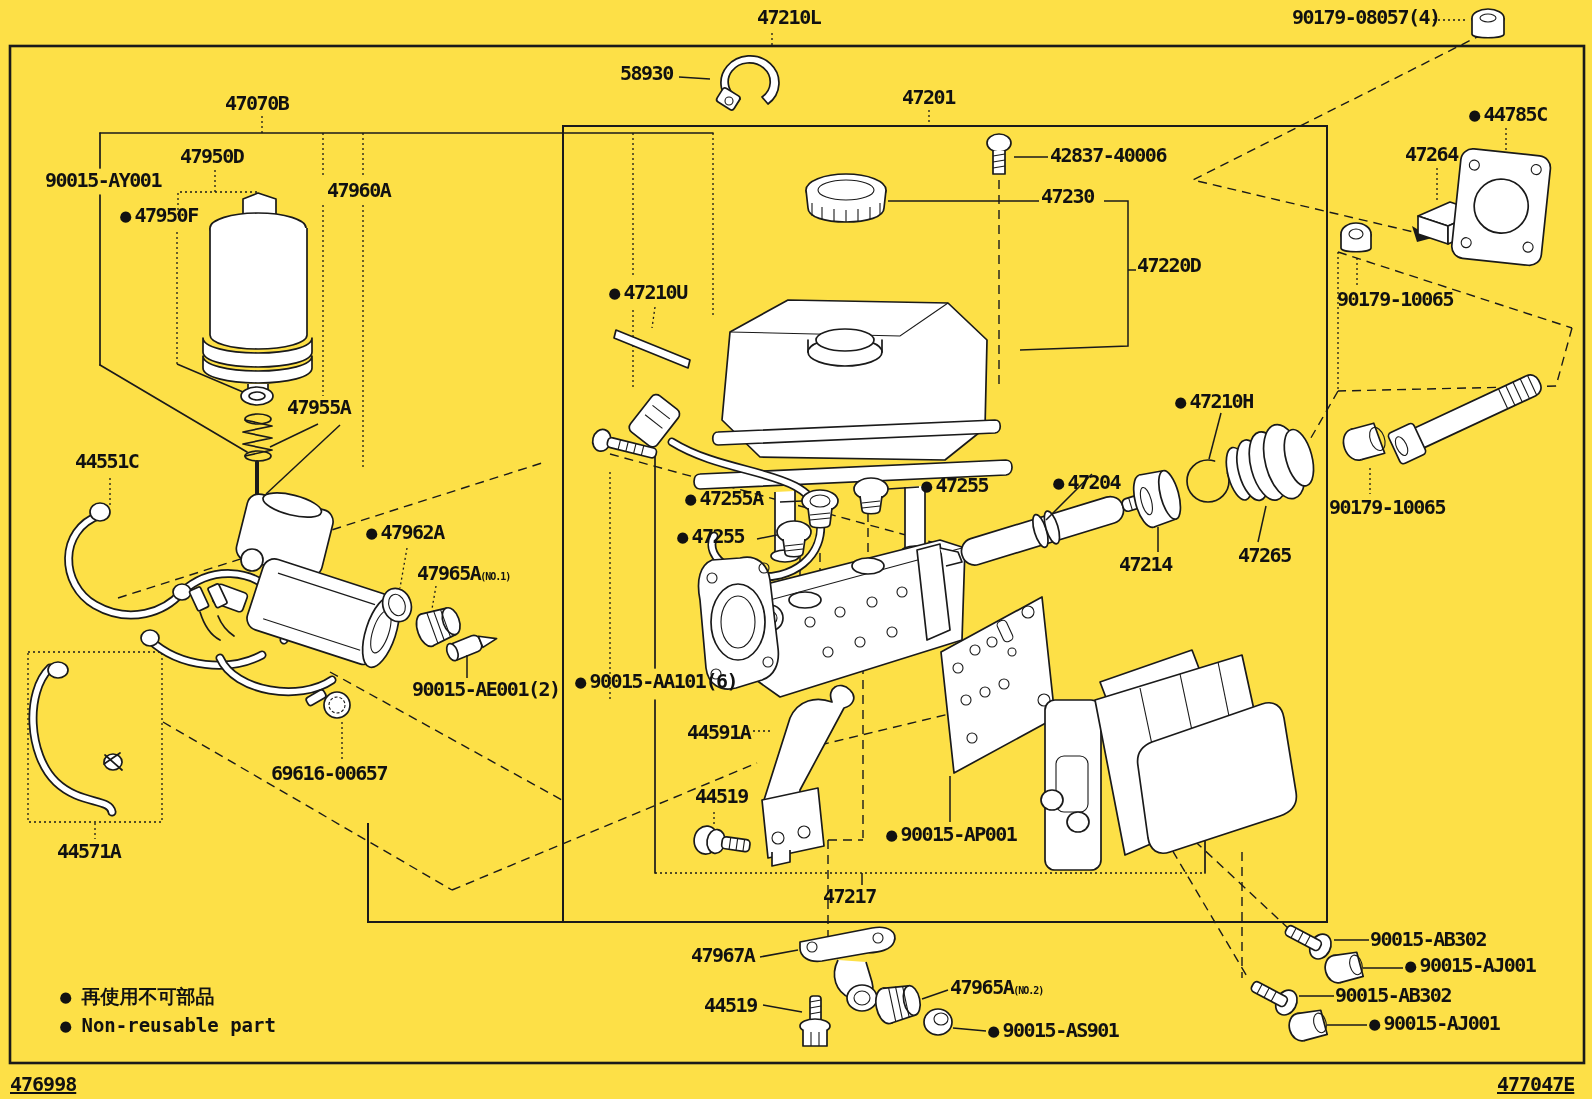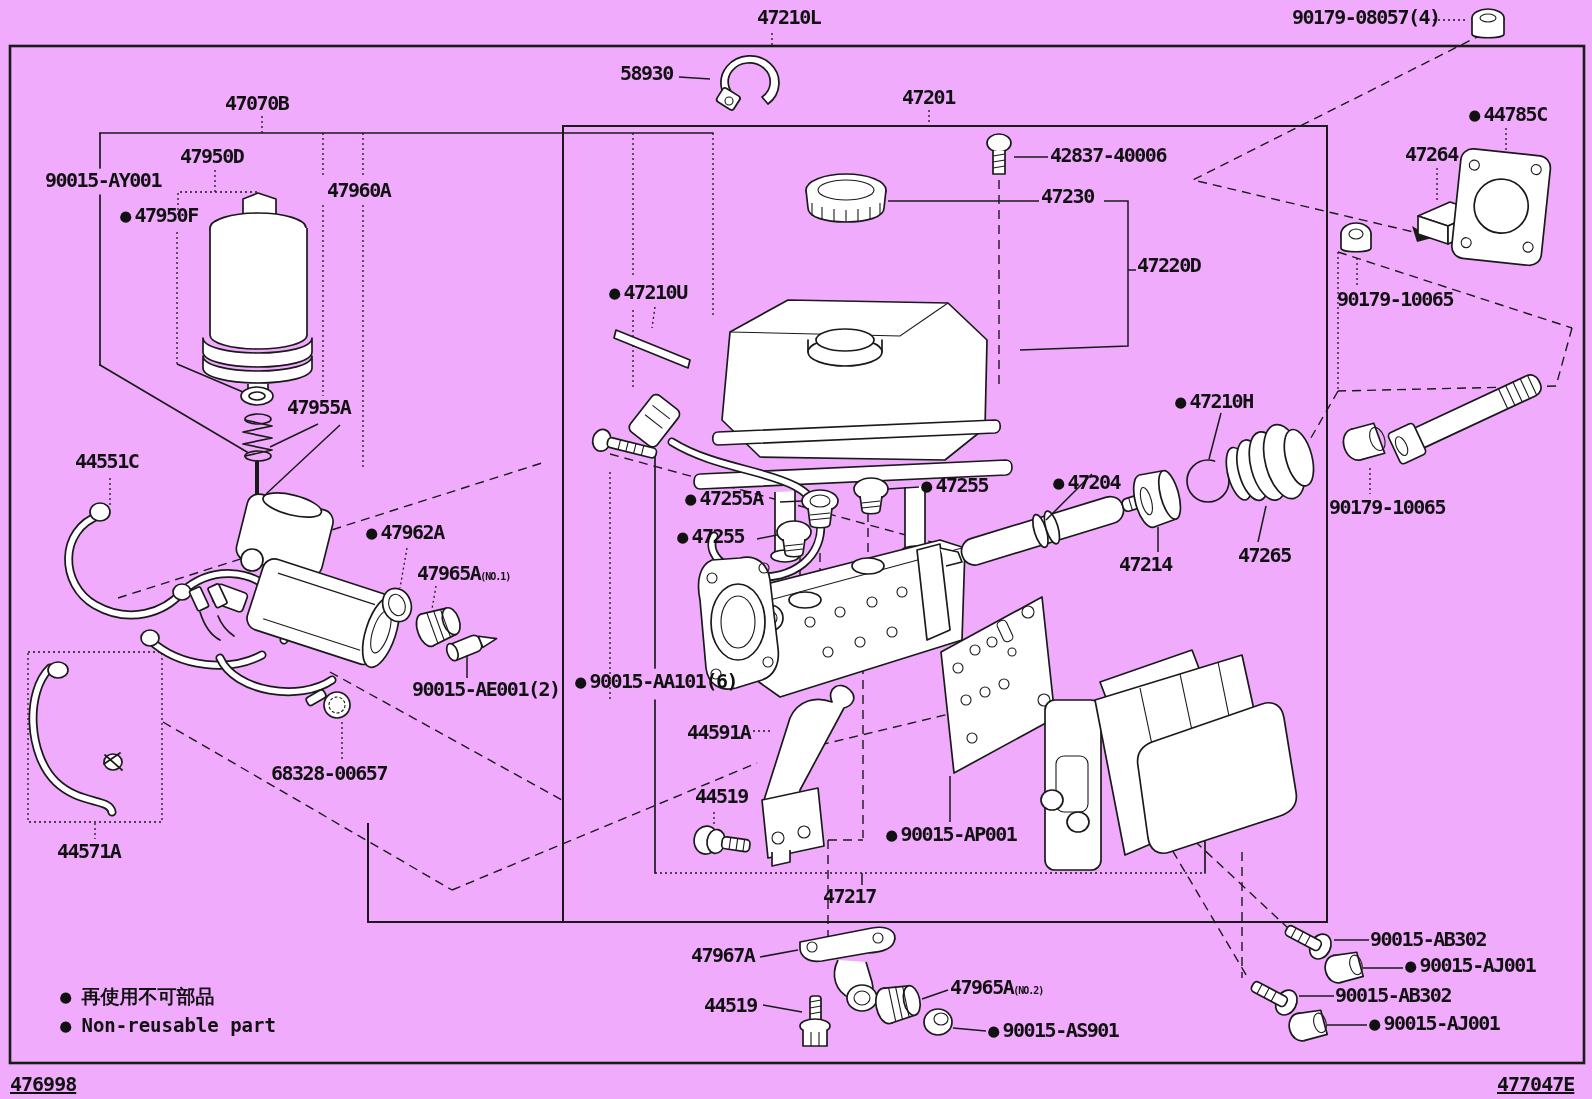--- a/index.html
+++ b/index.html
@@ -1,16 +1,16 @@
 <!DOCTYPE html>
 <html><head>
 <meta charset="utf-8">
 <style>
   html,body{margin:0;padding:0;background:#e8e8e8;}
-  #stage{position:relative;width:1592px;height:1099px;background:#f0abfc;overflow:hidden;
+  #stage{position:relative;width:1592px;height:1099px;background:#fde047;overflow:hidden;
          font-family:"DejaVu Sans Mono","Liberation Mono",monospace;color:#111;}
   svg{position:absolute;left:0;top:0;}
   .lbl{position:absolute;font-size:20px;line-height:20px;font-weight:bold;
        letter-spacing:-1.5px;white-space:nowrap;color:#111;}
   .lbl .note{font-size:10px;letter-spacing:-1px;}
   .b::before{content:"\25CF";margin-right:3px;letter-spacing:0;font-size:19px;}
   .legend-row{position:absolute;font-size:19px;line-height:22px;font-weight:bold;
        letter-spacing:0;white-space:nowrap;}
   .legend-row::before{content:"\25CF";margin-right:10px;font-size:19px;}
   .code{position:absolute;font-size:20px;line-height:20px;font-weight:bold;letter-spacing:-1px;text-decoration:underline;}
@@ -473,21 +473,21 @@
   <div class="lbl" style="left:225px;top:93px">47070B</div>
   <div class="lbl" style="left:180px;top:146px">47950D</div>
   <div class="lbl" style="left:45px;top:170px">90015-AY001</div>
   <div class="lbl b" style="left:120px;top:205px"><span>47950F</span></div>
   <div class="lbl" style="left:327px;top:180px">47960A</div>
   <div class="lbl" style="left:287px;top:397px">47955A</div>
   <div class="lbl" style="left:75px;top:451px">44551C</div>
   <div class="lbl b" style="left:366px;top:522px"><span>47962A</span></div>
   <div class="lbl" style="left:417px;top:563px"><span>47965A</span><span class="note">(NO.1)</span></div>
   <div class="lbl" style="left:412px;top:679px">90015-AE001(2)</div>
-  <div class="lbl" style="left:271px;top:763px">68328-00657</div>
+  <div class="lbl" style="left:271px;top:763px">69616-00657</div>
   <div class="lbl" style="left:57px;top:841px">44571A</div>
   <div class="lbl" style="left:1050px;top:145px">42837-40006</div>
   <div class="lbl" style="left:1041px;top:186px">47230</div>
   <div class="lbl" style="left:1137px;top:255px">47220D</div>
   <div class="lbl b" style="left:609px;top:282px"><span>47210U</span></div>
   <div class="lbl b" style="left:685px;top:488px"><span>47255A</span></div>
   <div class="lbl b" style="left:921px;top:475px"><span>47255</span></div>
   <div class="lbl b" style="left:677px;top:526px"><span>47255</span></div>
   <div class="lbl b" style="left:1053px;top:472px"><span>47204</span></div>
   <div class="lbl b" style="left:1175px;top:391px"><span>47210H</span></div>

